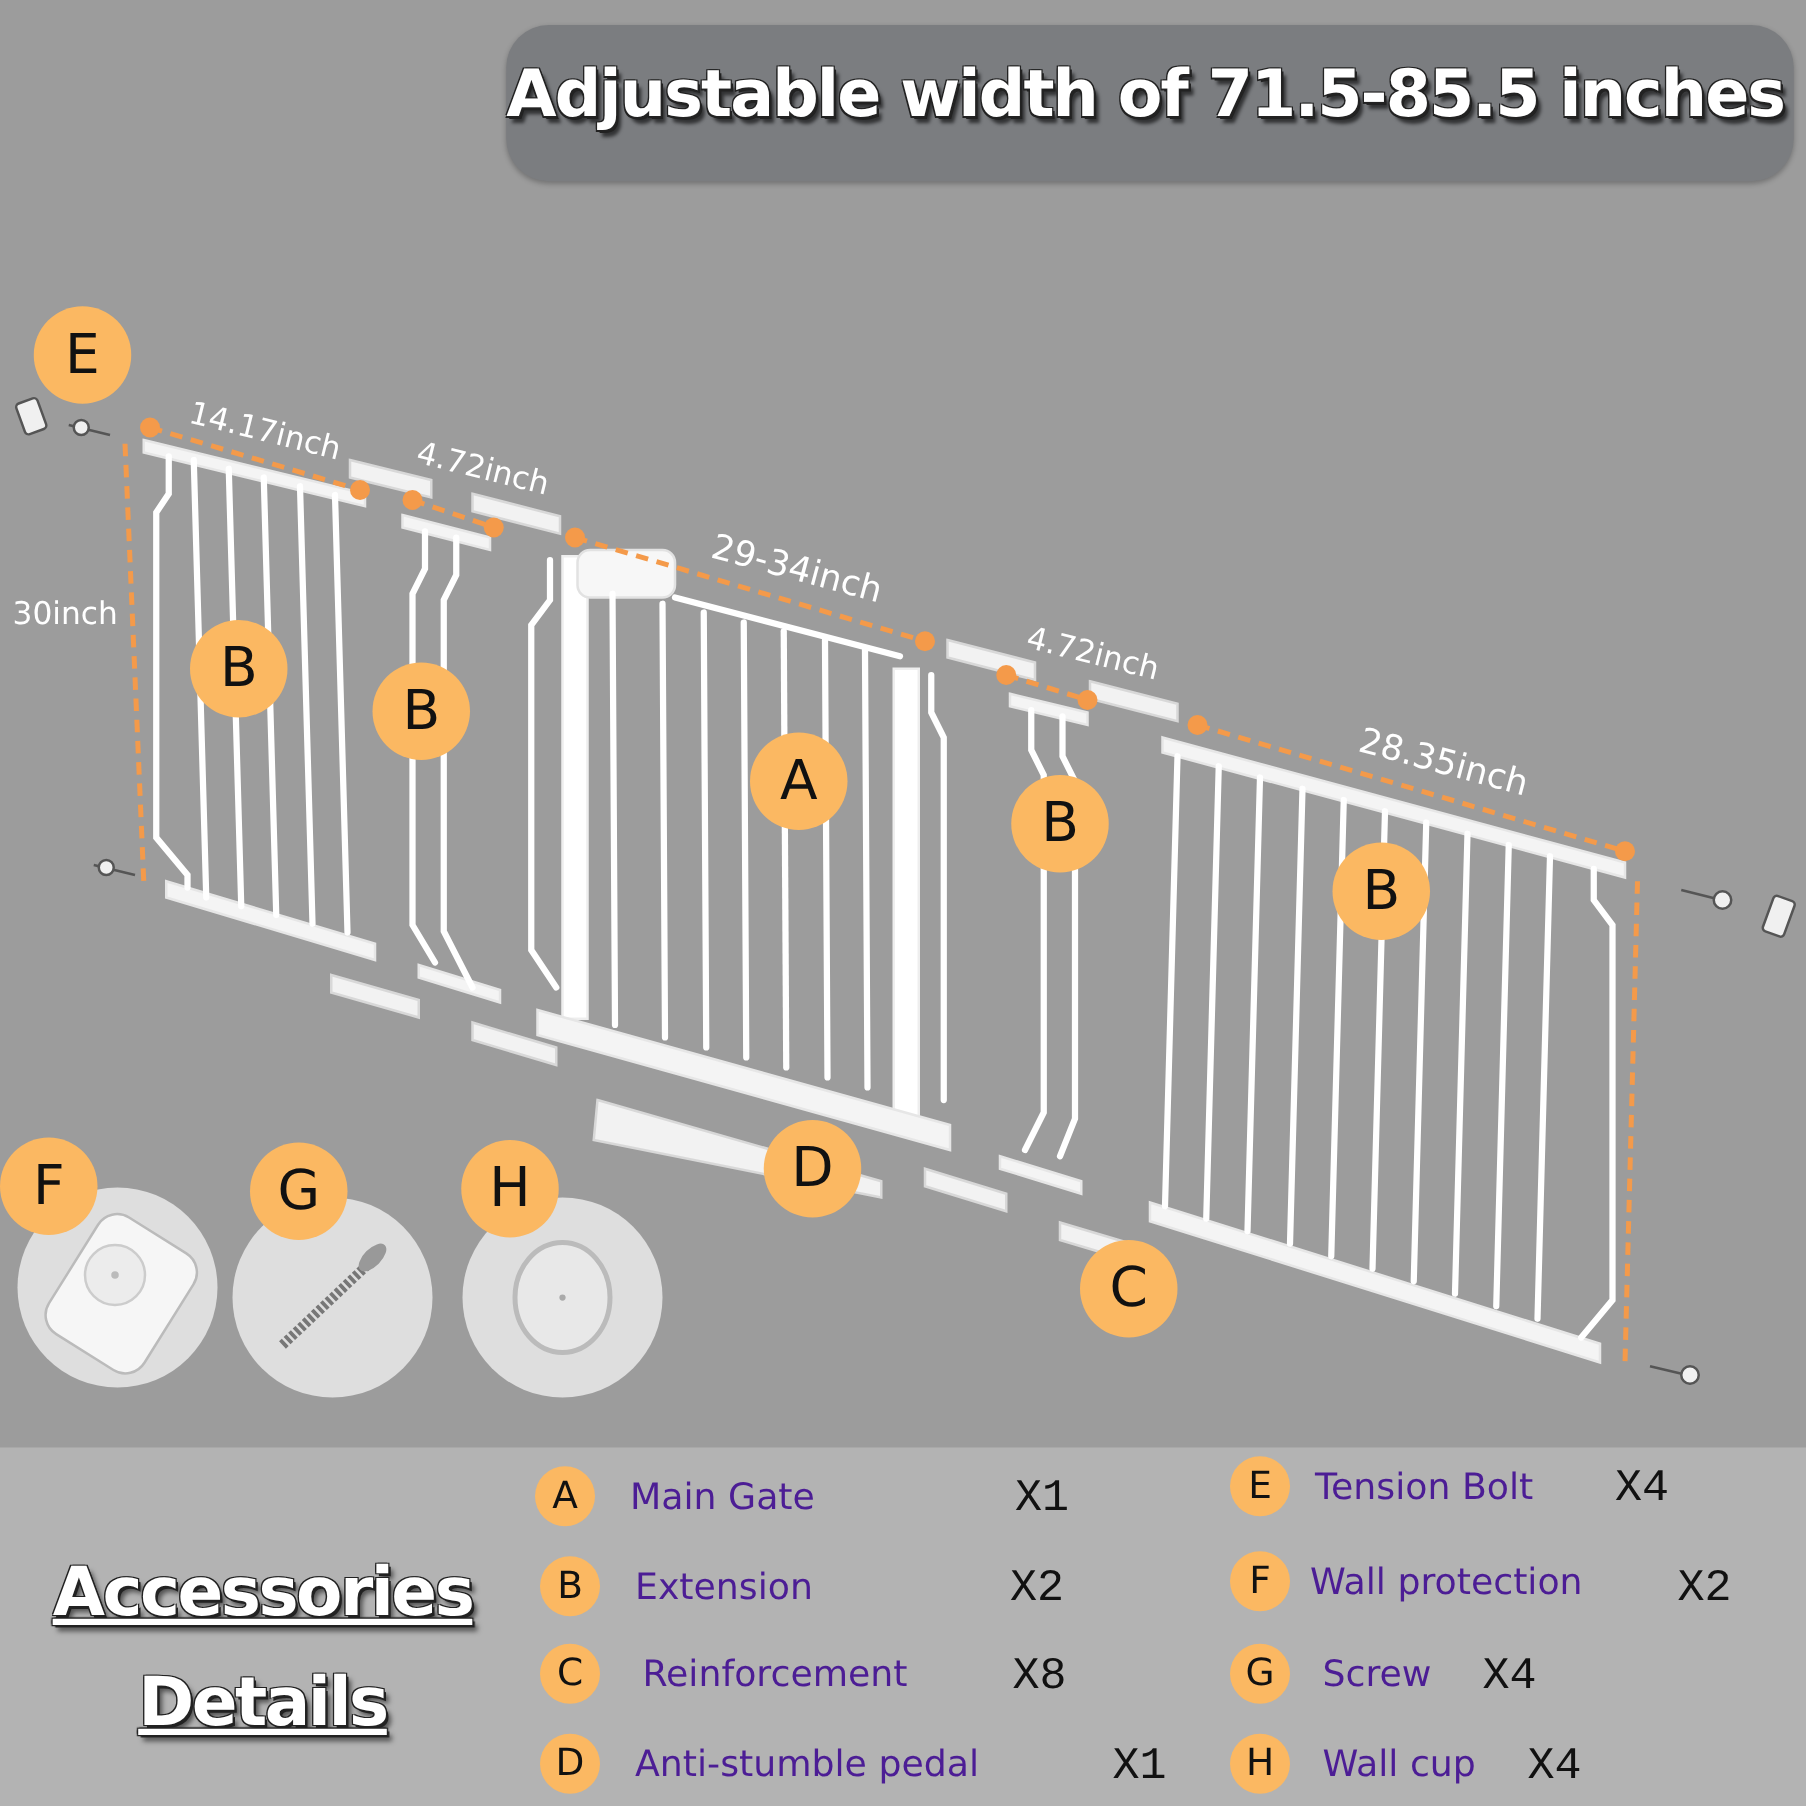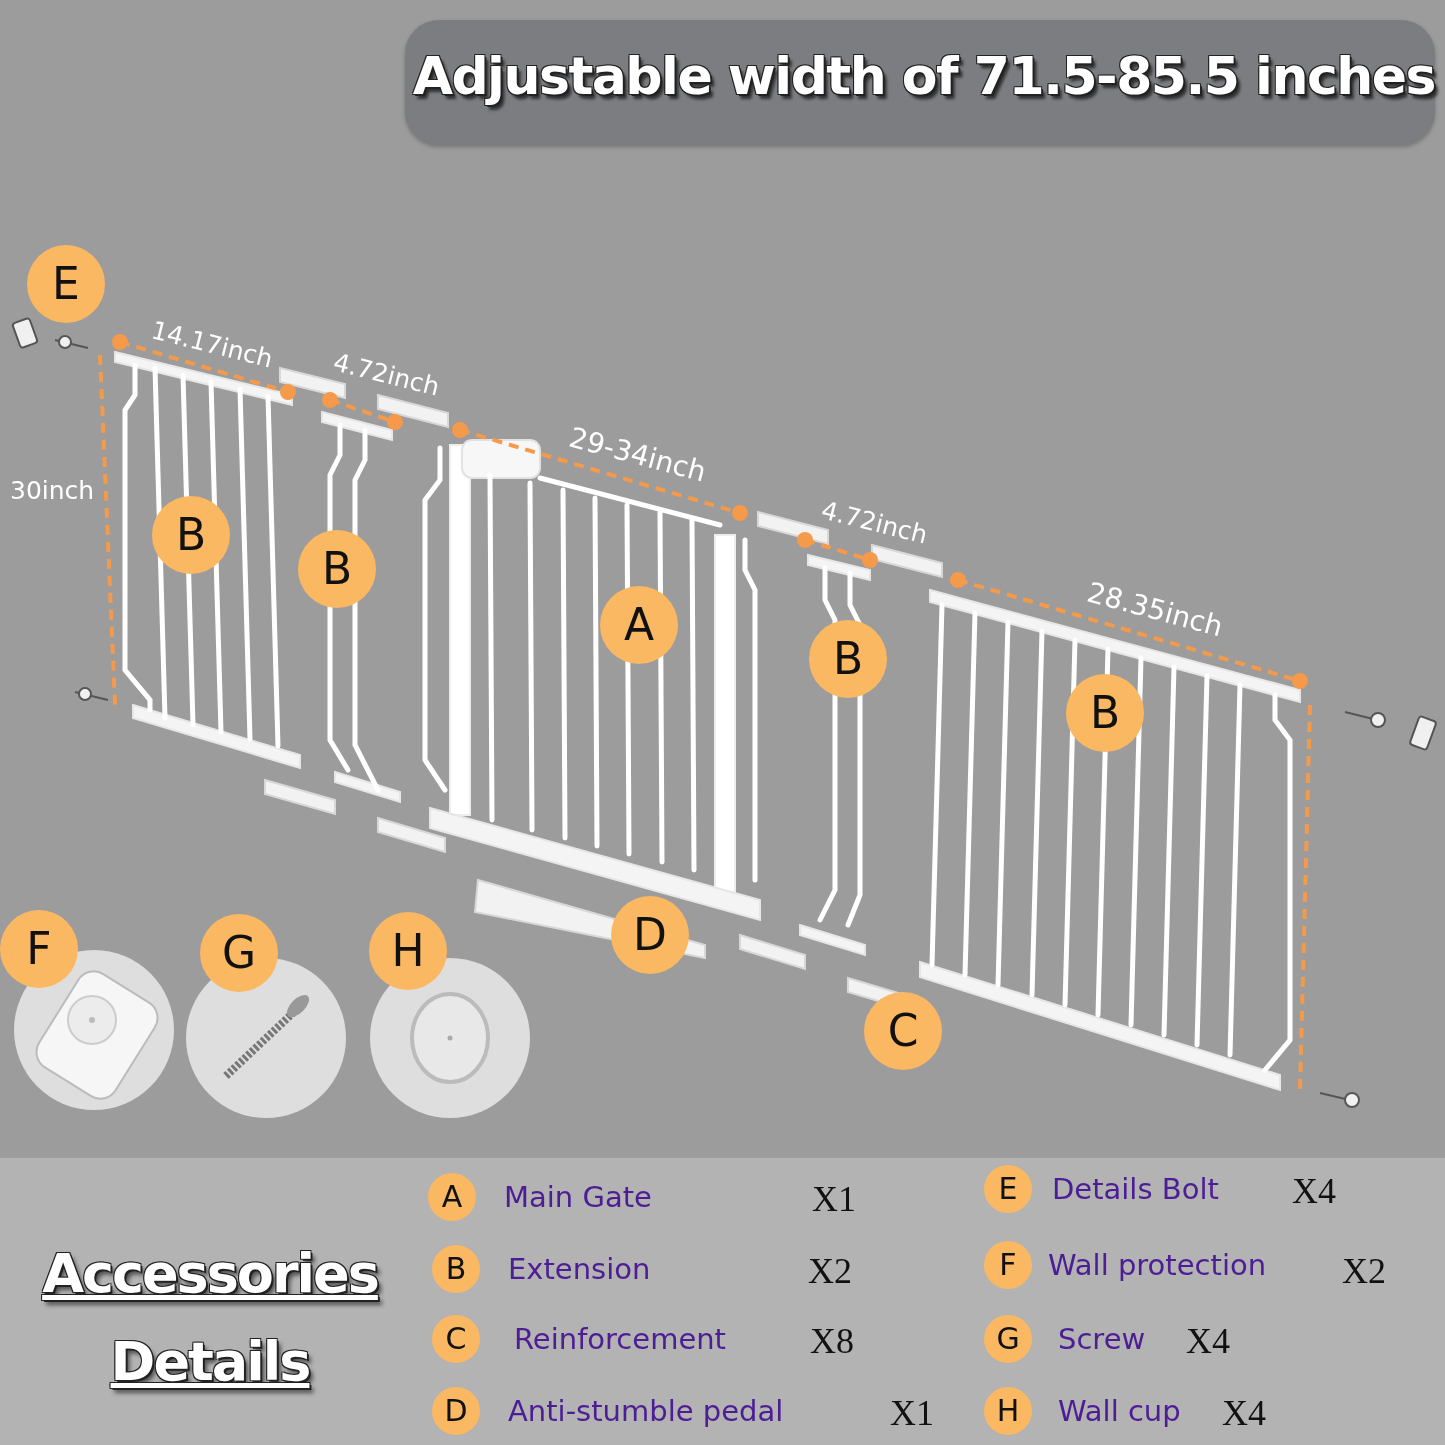--- a/index.html
+++ b/index.html
@@ -1,31 +1,31 @@
 <!DOCTYPE html>
 <html><head>
 <meta charset="utf-8">
 <style>
   html,body{margin:0;padding:0;}
   body{width:1445px;height:1445px;background:#9c9c9c;position:relative;overflow:hidden;font-family:"DejaVu Sans",sans-serif;}
   .title-pill{position:absolute;left:405px;top:20px;width:1030px;height:125px;background:#7b7d80;border-radius:34px;box-shadow:0 2px 4px rgba(0,0,0,.25);}
-  .title-text{position:absolute;left:0;right:0;top:26px;text-align:right;font-family:"DejaVu Sans",sans-serif;font-weight:bold;font-size:52px;letter-spacing:-1.5px;color:#fff;
+  .title-text{position:absolute;left:0;right:0;top:26px;text-align:left;font-family:"DejaVu Sans",sans-serif;font-weight:bold;font-size:52px;letter-spacing:-1.5px;color:#fff;
     text-shadow:2px 2px 0 #222,-1px -1px 0 #222,1px -1px 0 #222,-1px 1px 0 #222,4px 5px 3px rgba(0,0,0,.6);}
   .diagram{position:absolute;left:0;top:150px;width:1445px;height:1005px;}
   .diagram svg{position:absolute;left:0;top:0;}
   .dim{position:absolute;font-family:"DejaVu Sans",sans-serif;font-size:25px;color:#fff;white-space:nowrap;transform-origin:left center;}
   .badge{position:absolute;width:78px;height:78px;border-radius:50%;background:#fbb862;color:#111;font-family:"DejaVu Sans",sans-serif;font-size:44px;line-height:78px;text-align:center;}
   .acc-circle{position:absolute;width:160px;height:160px;border-radius:50%;background:#dedede;}
   .bottom{position:absolute;left:0;top:1158px;width:1445px;height:287px;background:#b3b3b3;}
   .acc-title{position:absolute;left:10px;top:72px;width:400px;text-align:center;font-family:"DejaVu Sans",sans-serif;font-weight:bold;font-size:54px;line-height:88px;letter-spacing:-2px;color:#fff;
     text-shadow:2px 2px 0 #222,-1px -1px 0 #222,1px -1px 0 #222,-1px 1px 0 #222,4px 5px 4px rgba(0,0,0,.55);text-decoration:underline;}
   .legend-item{position:absolute;height:50px;display:flex;align-items:center;}
   .legend-badge{width:48px;height:48px;border-radius:50%;background:#fbb862;color:#111;font-size:30px;line-height:48px;text-align:center;flex:none;}
   .legend-name{font-family:"DejaVu Sans",sans-serif;font-size:29px;color:#4c1d95;margin-left:28px;white-space:nowrap;}
-  .legend-qty{font-family:Liberation Serif, serif;font-size:36px;color:#111;position:absolute;white-space:nowrap;}
+  .legend-qty{font-family:Liberation Mono, monospace;font-size:36px;color:#111;position:absolute;white-space:nowrap;}
 </style>
 </head>
 <body>
 
 <div class="title-pill">
   <div class="title-text">Adjustable width of 71.5-85.5 inches</div>
 </div>
 
 <div class="diagram">
   <svg width="1445" height="1005" viewBox="0 150 1445 1005">
@@ -203,21 +203,21 @@
   <div class="legend-qty" style="left:810px;top:162px;">X8</div>
 
   <div class="legend-item" style="left:432px;top:228px;">
     <div class="legend-badge">D</div>
     <div class="legend-name">Anti-stumble pedal</div>
   </div>
   <div class="legend-qty" style="left:890px;top:234px;">X1</div>
 
   <div class="legend-item" style="left:984px;top:6px;">
     <div class="legend-badge">E</div>
-    <div class="legend-name" style="margin-left:20px;">Details Bolt</div>
+    <div class="legend-name" style="margin-left:20px;">Tension Bolt</div>
   </div>
   <div class="legend-qty" style="left:1292px;top:12px;">X4</div>
 
   <div class="legend-item" style="left:984px;top:82px;">
     <div class="legend-badge">F</div>
     <div class="legend-name" style="margin-left:16px;">Wall protection</div>
   </div>
   <div class="legend-qty" style="left:1342px;top:92px;">X2</div>
 
   <div class="legend-item" style="left:984px;top:156px;">

